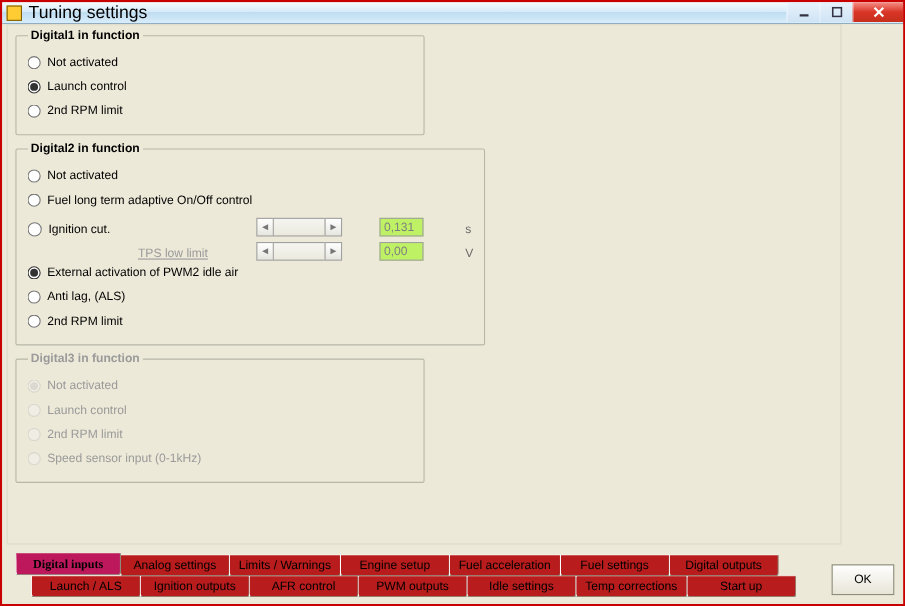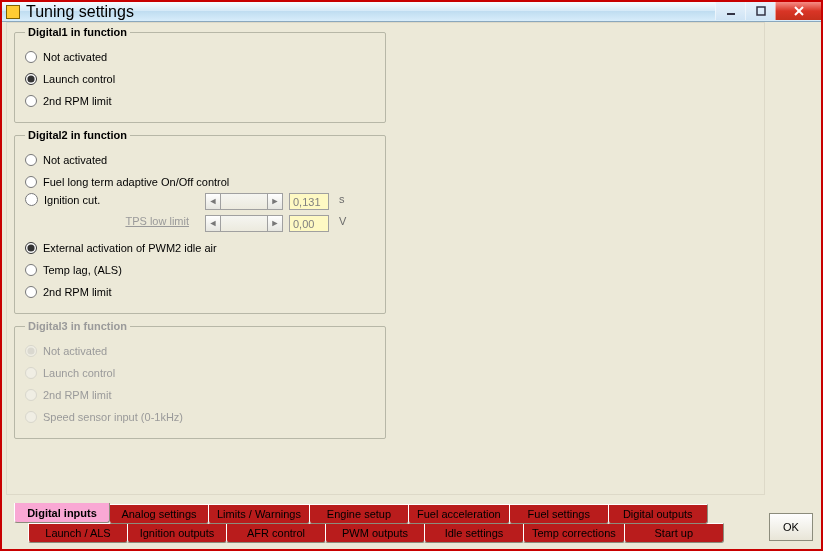--- a/index.html
+++ b/index.html
@@ -123,34 +123,35 @@
   }
   .spintrack {
     width: 46px; height: 17px;
     border-top: 1px solid #a0a0a0;
     border-bottom: 1px solid #a0a0a0;
     background: linear-gradient(to bottom, #f5f5f1, #eceade);
   }
   .numbox {
     width: 40px; height: 17px;
     border: 1px solid #a0a0a0;
-    background: #fef9c3;
+    background: #bef264;
     color: #808080;
     font-size: 11px;
     padding: 0 3px;
     font-family: inherit;
   }
   .unit {
     margin-left: 10px;
     color: #6b6b6b;
   }
   .ign-row {
     display: flex;
-    align-items: flex-start;
+    align-items: flex-end;
     height: 22px;
+    gap: 28px;
   }
   .ign-row .leftpart {
     display: flex;
     align-items: center;
     width: 180px;
   }
   
   .tabs-area {
     position: absolute;
     left: 12px; right: 60px;
@@ -176,35 +177,36 @@
     min-width: 100px;
     border-radius: 0 0 3px 3px;
     cursor: default;
     white-space: nowrap;
   }
   .tabrow.top .tab {
     border-top-color: #fff;
   }
   .tab.active {
     font-weight: bold;
-    background: #f9a8d4;
+    background: #be185d;
     border-top: none;
     position: relative;
     top: -1px;
     z-index: 2;
     border-radius: 0 0 3px 3px;
+    font-family: Liberation Serif, serif;
   }
   .tabrow.top { z-index: 2; position: relative; }
   .tabrow.bottom .tab {
     border-radius: 0 0 3px 3px;
   }
   .okbtn {
     position: absolute;
     right: 8px; bottom: 8px;
-    width: 44px; height: 28px;
+    width: 57px; height: 28px;
     border: 1px solid #8c8c7c;
     background: linear-gradient(to bottom,#fefefe,#e8e5d7);
     font-family: inherit;
     font-size: 11px;
   }
   
   .inner-panel-edge {
     position: absolute;
     left: 4px; right: 56px; top: 0; bottom: 54px;
     border: 1px solid #ddd9c8;
@@ -294,21 +296,21 @@
         <input class="numbox" readonly="" value="0,00" style="">
         <span class="unit">V</span>
       </div>
 
       <div class="radio-row">
         <input type="radio" name="d2" checked="" style="">
         <label>External activation of PWM2 idle air</label>
       </div>
       <div class="radio-row">
         <input type="radio" name="d2" style="">
-        <label>Temp lag, (ALS)</label>
+        <label>Anti lag, (ALS)</label>
       </div>
       <div class="radio-row">
         <input type="radio" name="d2" style="">
         <label>2nd RPM limit</label>
       </div>
     </fieldset>
 
     <fieldset class="group disabled">
       <legend>Digital3 in function</legend>
       <div class="radio-row">

